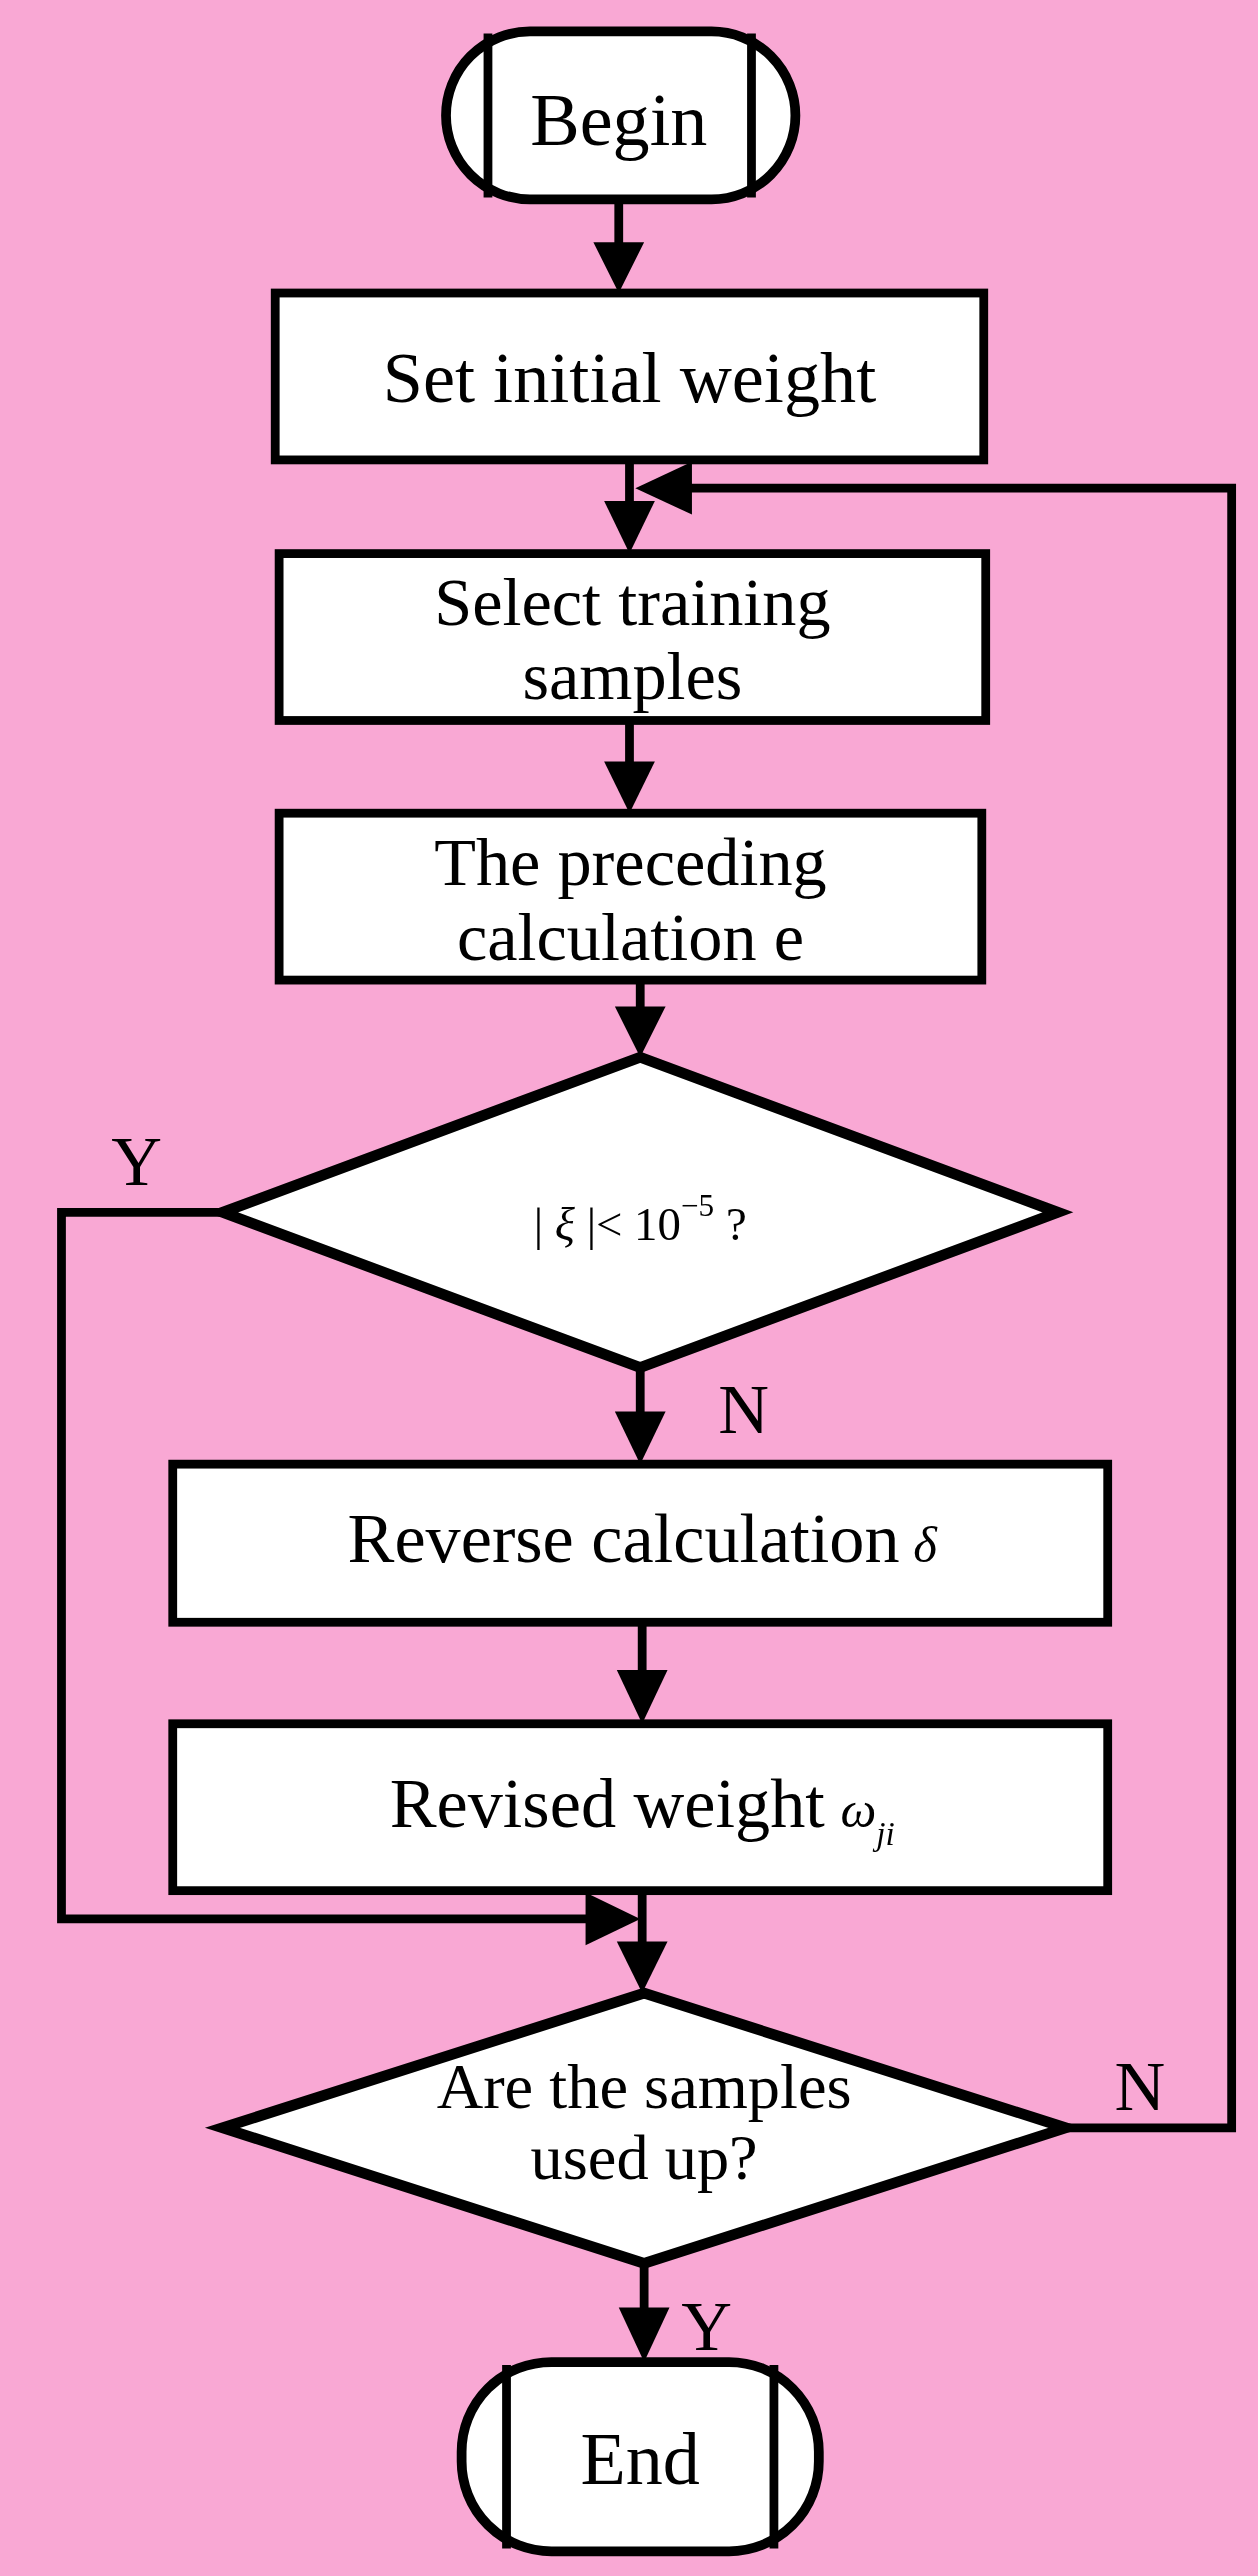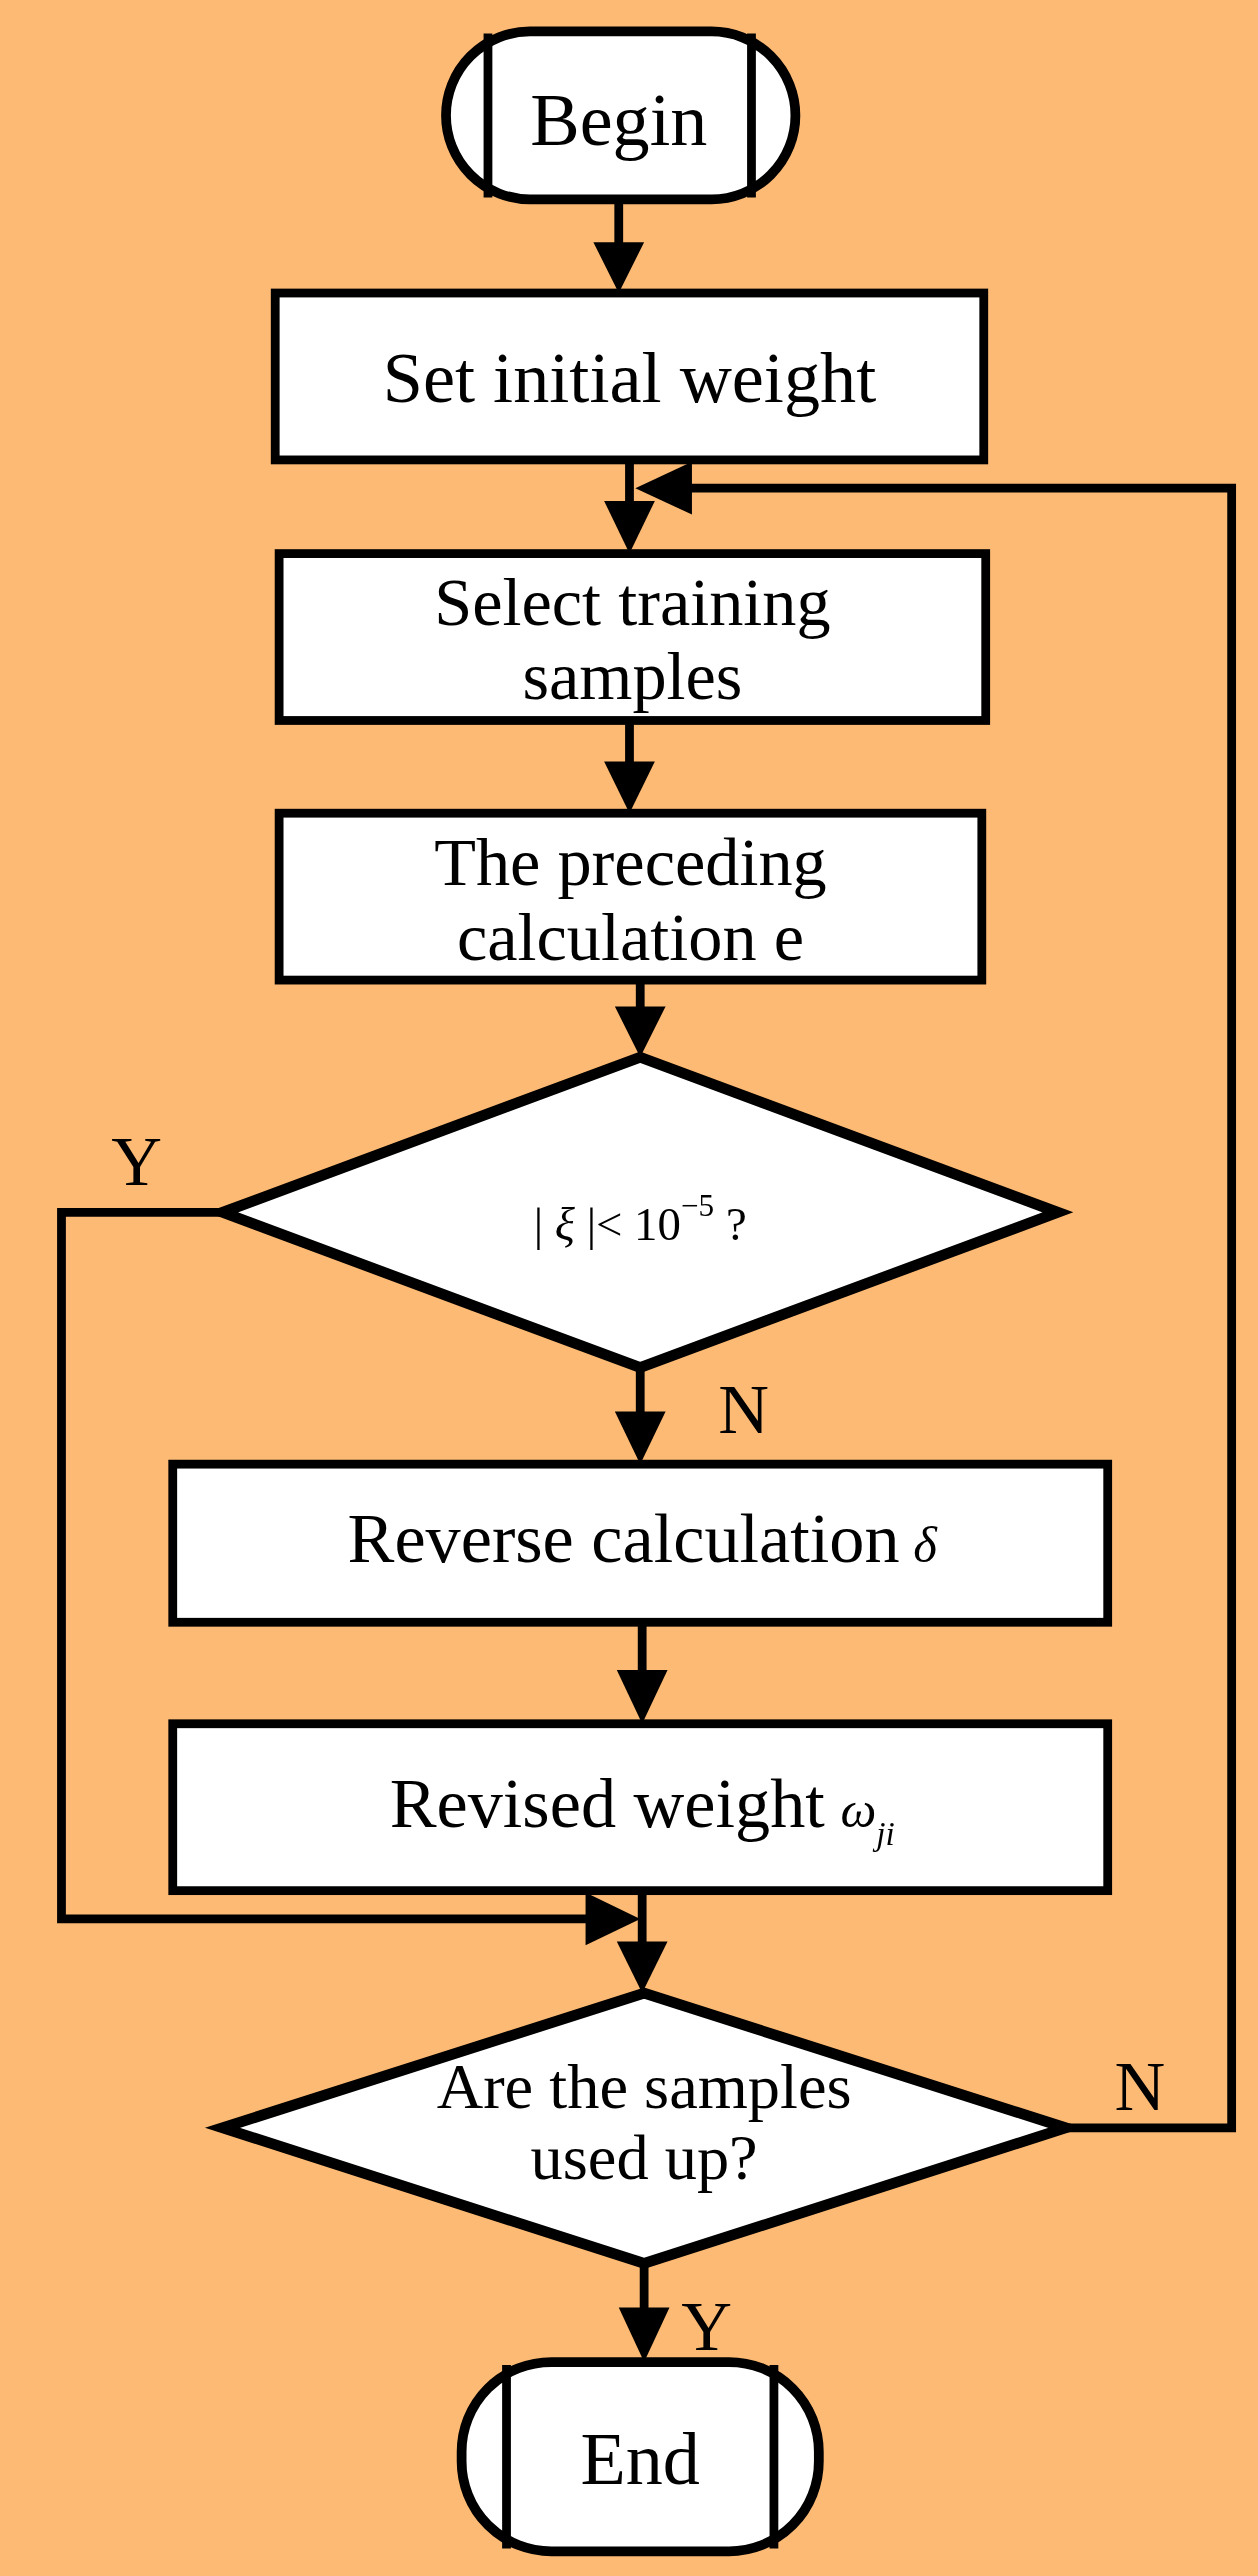--- a/index.html
+++ b/index.html
@@ -3,21 +3,21 @@
 <meta charset="utf-8">
 <style>
   html, body {
     margin: 0;
     padding: 0;
     background: #ffffff;
   }
   .stage {
     width: 1258px;
     height: 2576px;
-    background: #fdba74;
+    background: #f9a8d4;
     position: relative;
   }
   svg { display: block; }
   svg text {
     font-family: "Liberation Serif", "DejaVu Serif", serif;
     fill: #000000;
   }
   .shape {
     fill: #ffffff;
     stroke: #000000;

